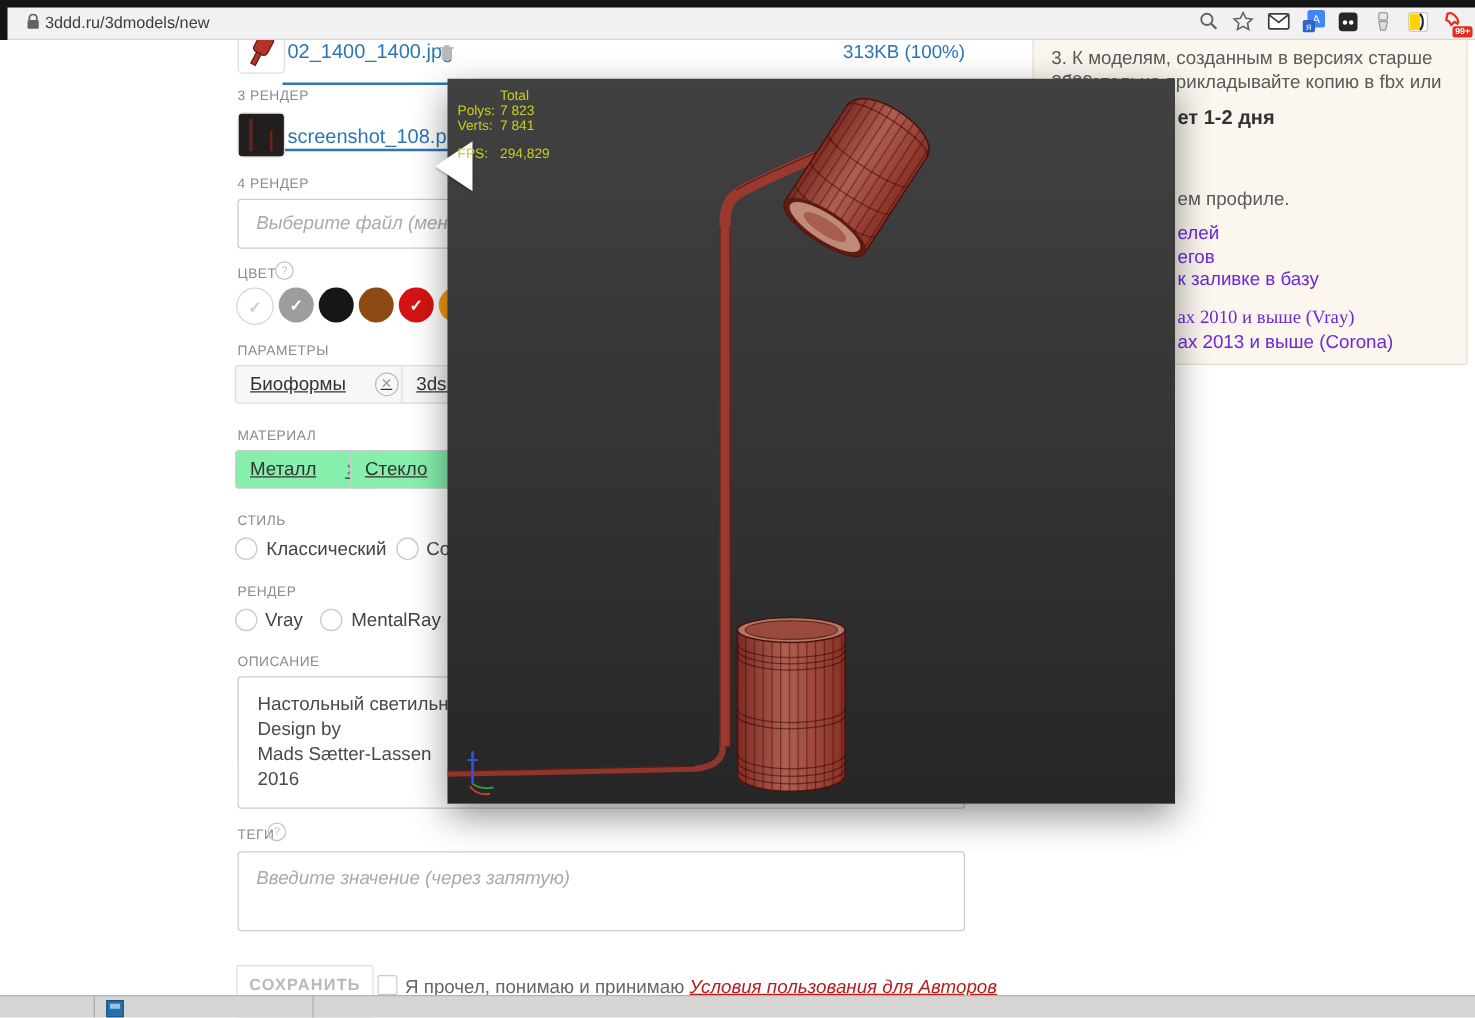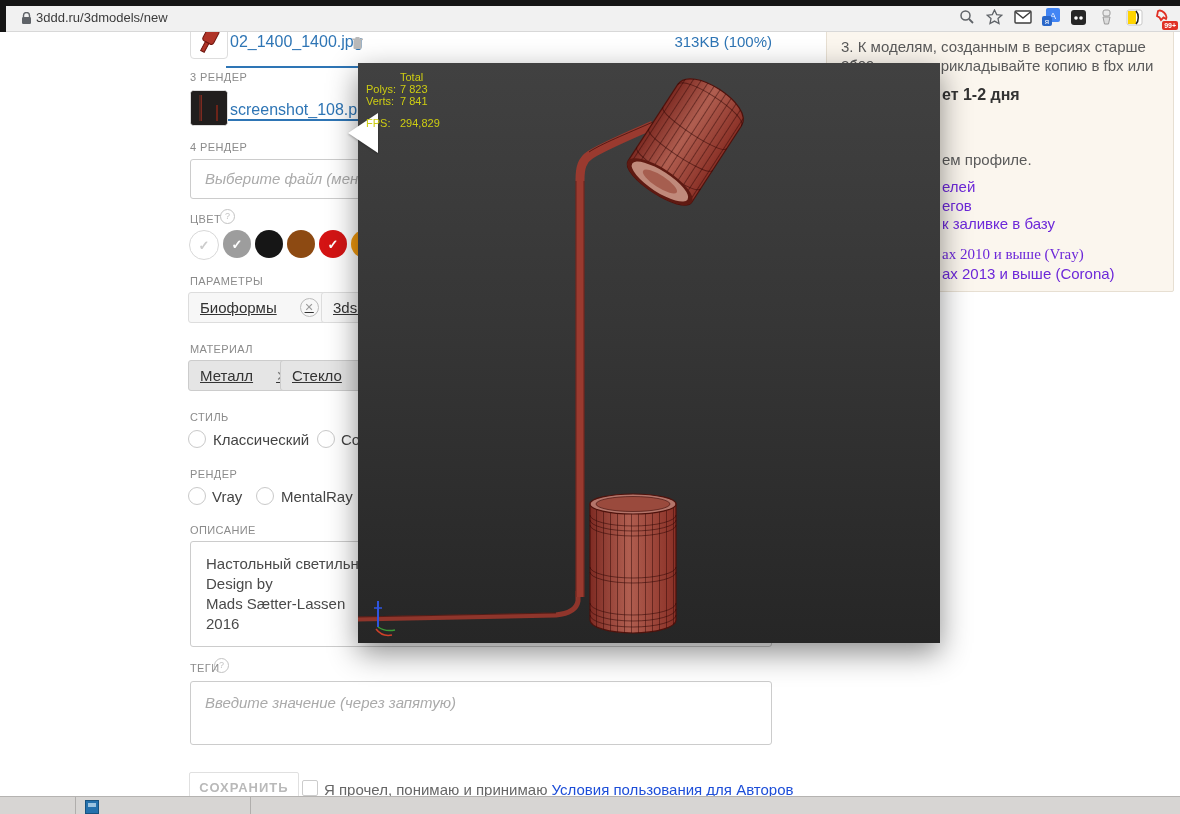--- a/index.html
+++ b/index.html
@@ -26,36 +26,36 @@
   .lbl{font-size:11px;color:#8b8b8b;letter-spacing:.4px;}
   .help{display:inline-block;width:13px;height:13px;border:1px solid #c3c3c3;border-radius:50%;
     color:#c3c3c3;font-size:9px;text-align:center;line-height:13px;}
   .thumb{width:36px;height:33px;border:1px solid #ddd;border-radius:4px;background:#fff;overflow:hidden;}
   .filelink{font-size:16px;color:#2e75b5;text-decoration:none;}
   .progress{height:2px;background:#2e75b5;}
   .inputbox{border:1px solid #ccc;border-radius:3px;background:#fff;}
   .ph{font-style:italic;color:#aaa;font-size:15px;}
   .chip{display:inline-flex;align-items:center;gap:23px;height:29px;padding:0 11px;
     border:1px solid #ddd;border-radius:3px;background:#f7f7f7;font-size:15px;color:#333;text-decoration:underline;}
-  .chip.white{background:#e5e5e5;border-color:#ccc;text-align:center;}
+  .chip.white{background:#86efac;border-color:#ccc;text-align:center;}
   .chip .x-circ{width:17px;height:17px;border:1px solid #bbb;border-radius:50%;color:#999;
     font-size:11px;line-height:16px;text-align:center;}
   .chip .x-plain{color:#777;font-size:14px;}
   .chip .chev{color:#555;font-size:10px;}
   .radio{width:16px;height:16px;border:1px solid #c9c9c9;border-radius:50%;background:#fff;}
   .radio-lbl{font-size:15px;color:#444;}
   .swatch-row{display:flex;gap:4px;}
   .swatch{width:28px;height:28px;border-radius:50%;display:flex;align-items:center;
     justify-content:center;font-size:13px;font-weight:bold;}
   .ta{border:1px solid #ccc;border-radius:3px;background:#fff;}
   .desc-line{font-size:15px;color:#4a4a4a;line-height:20px;}
   .save-btn{border:1px solid #e0e0e0;border-radius:2px;background:#fff;color:#b9b9b9;
     font-size:13px;font-weight:bold;letter-spacing:1px;text-align:center;line-height:30px;}
   .agree-txt{font-size:15px;color:#666;}
-  .agree-link{color:#1d4ed8;text-decoration:underline;}
+  .agree-link{color:#b91c1c;text-decoration:underline;font-style:italic;}
 
   
   .info-panel{left:826px;top:30px;width:346px;height:260px;background:#fbf6ee;
     border:1px solid #e7dfd2;border-radius:2px;}
   .info-line{font-size:15px;color:#5a5a5a;line-height:19px;}
   .info-bold{font-size:16px;color:#333;font-weight:bold;}
   .info-link{font-size:15px;color:#6d28d9;line-height:19px;}
 
   
   .viewport{left:358px;top:63px;width:582px;height:580px;z-index:20;

